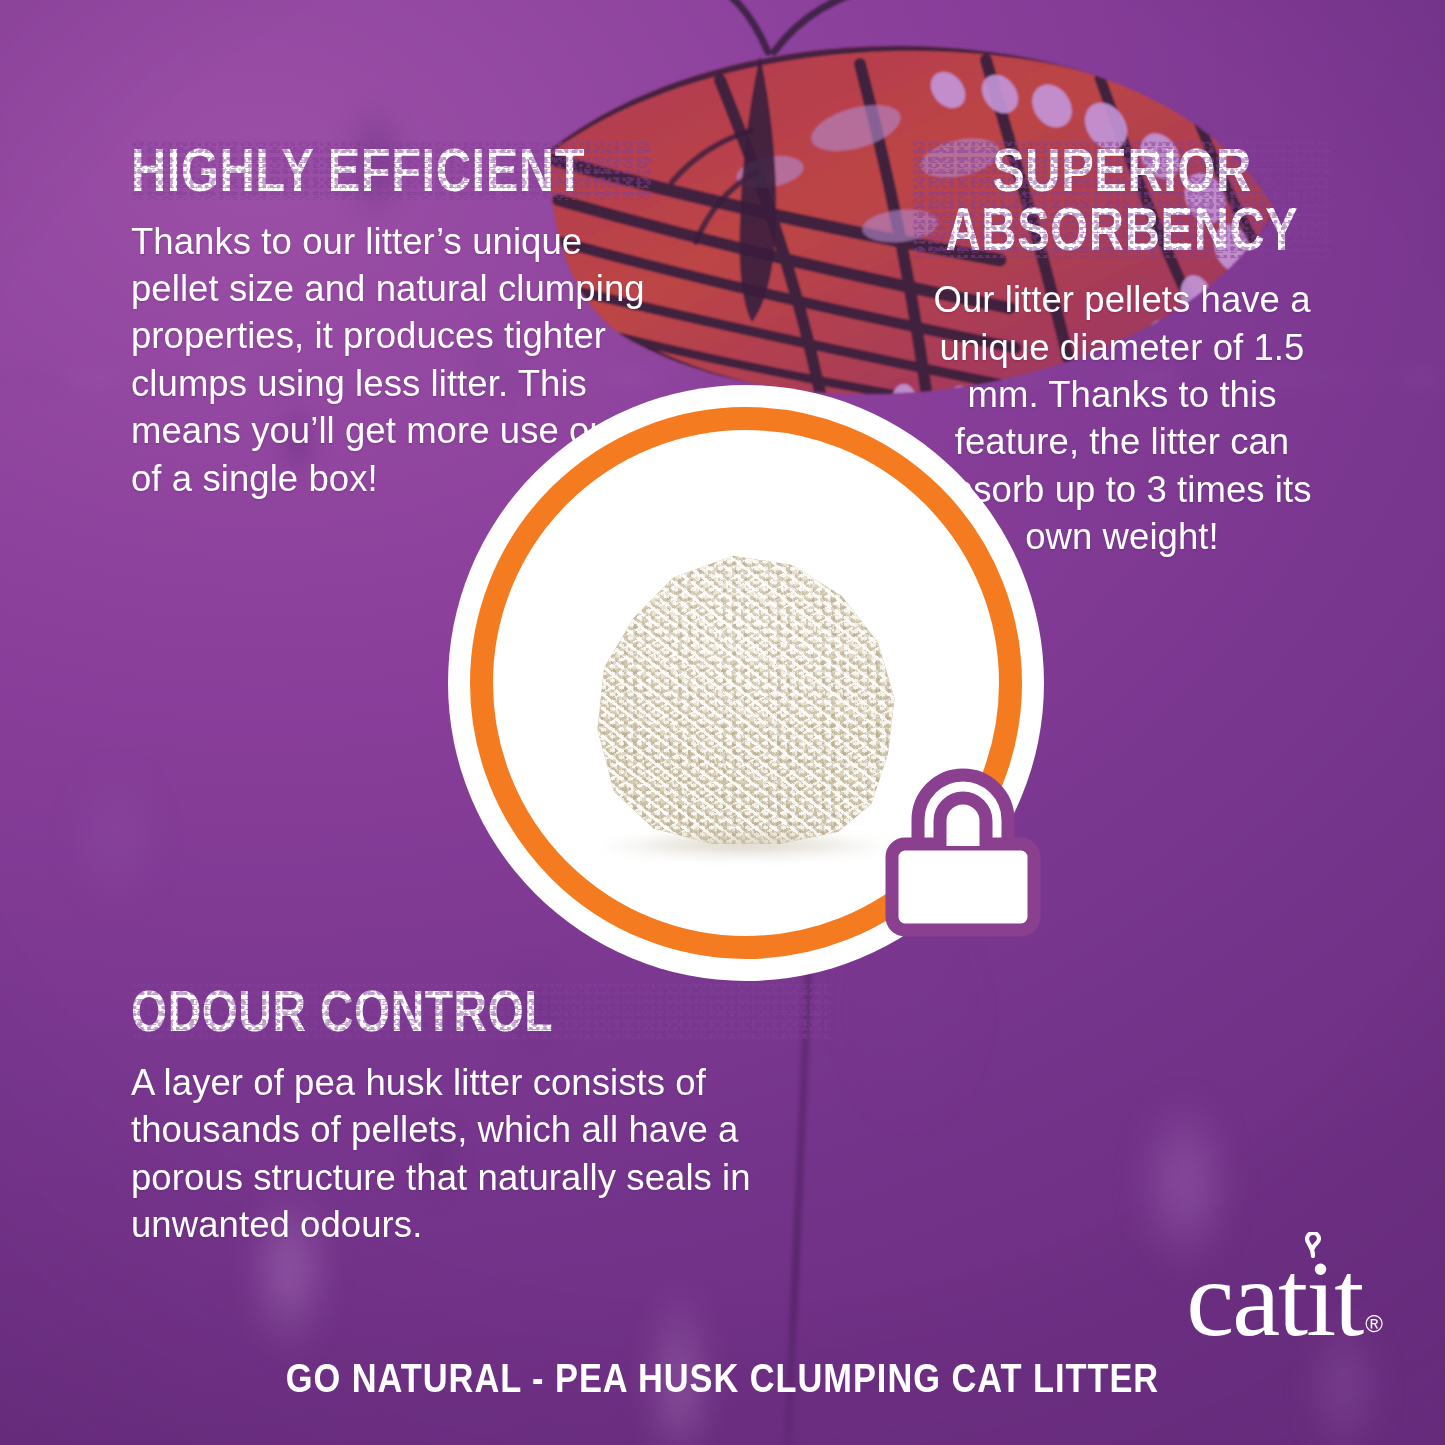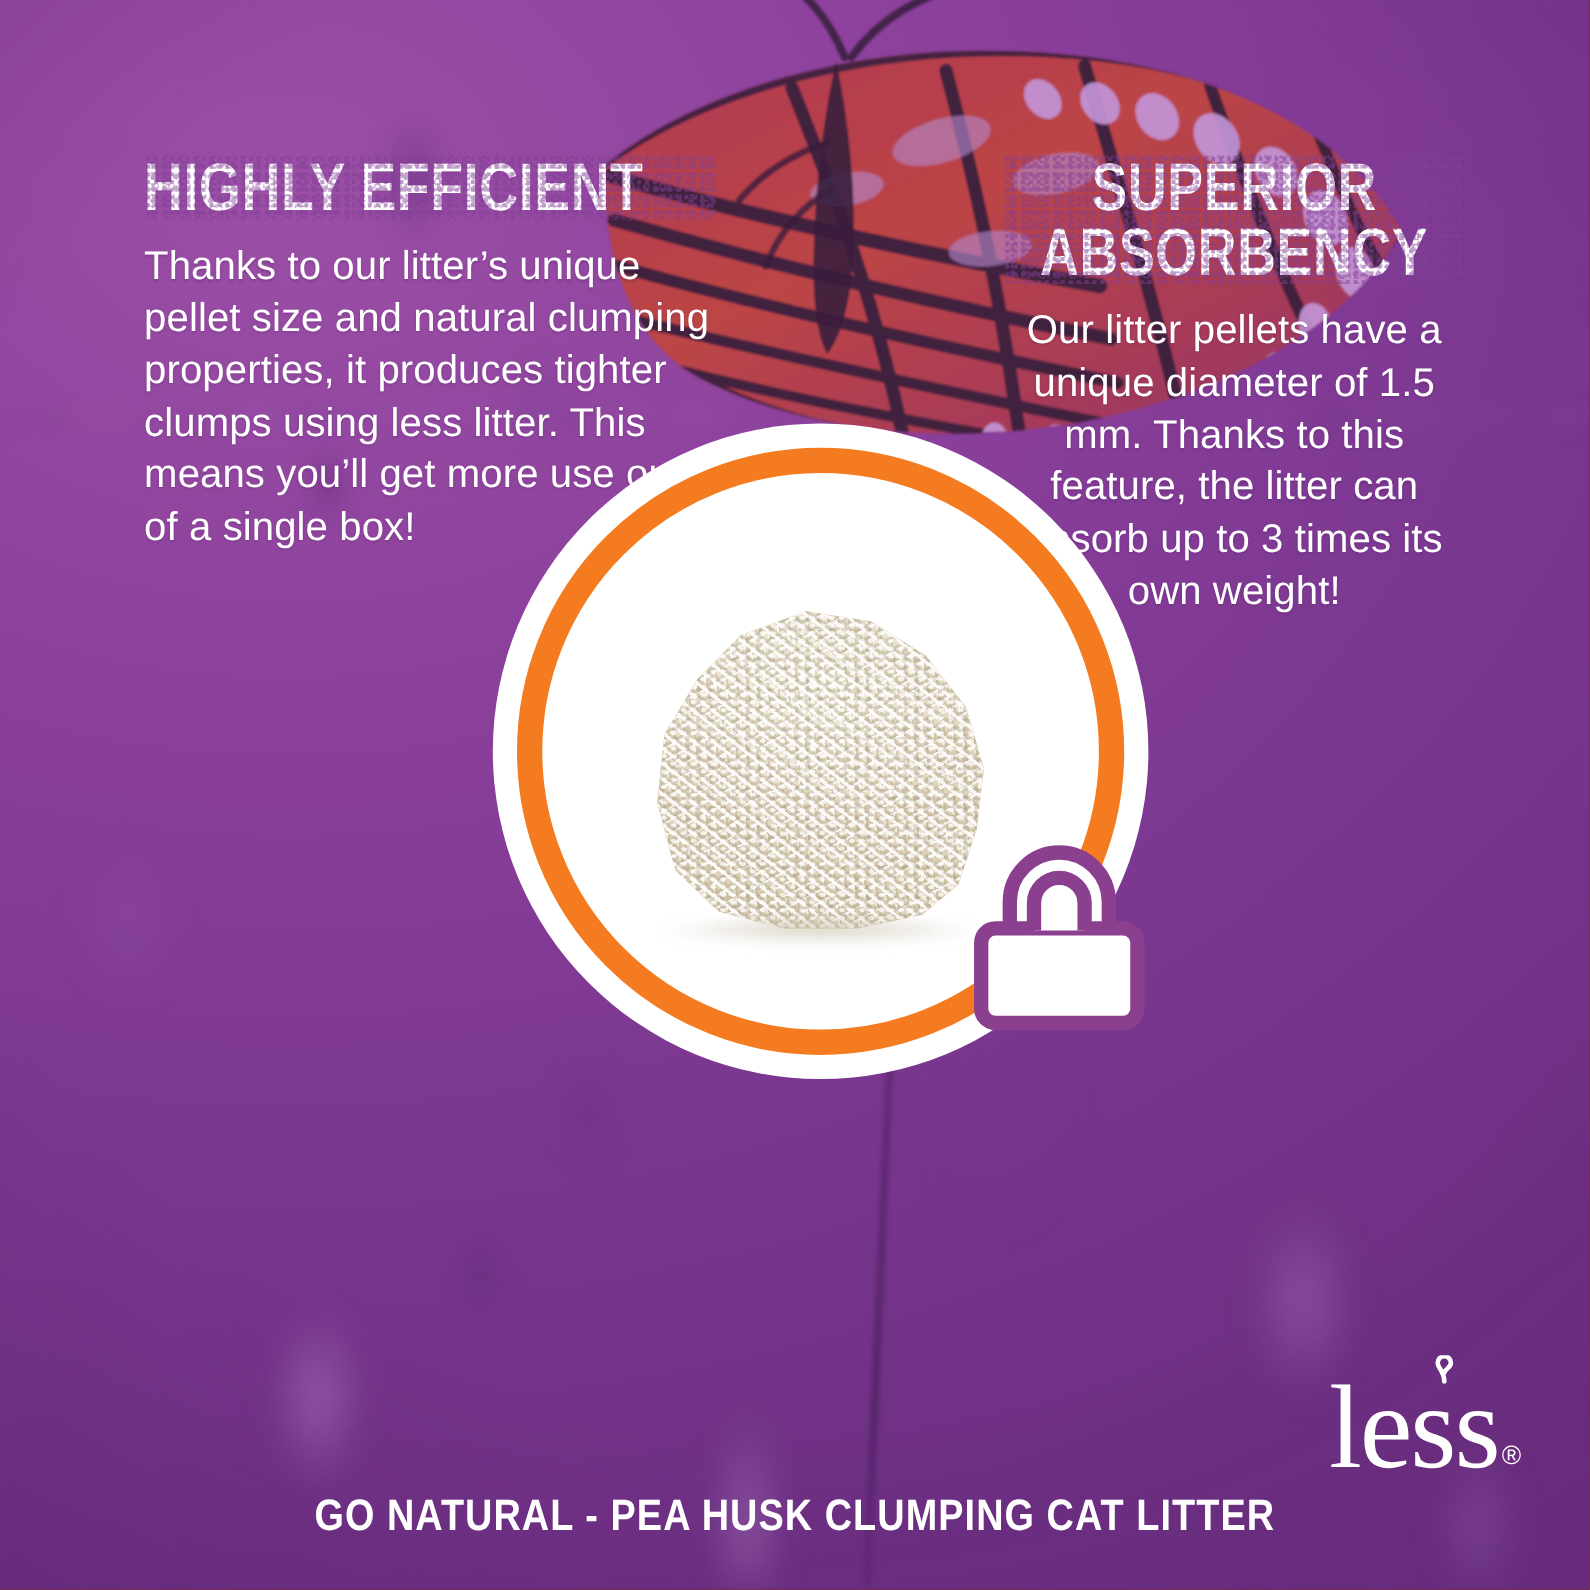--- a/index.html
+++ b/index.html
@@ -4,21 +4,21 @@
 <title>Catit Go Natural Pea Husk Clumping Cat Litter</title>
 <style>
   * { margin:0; padding:0; box-sizing:border-box; }
   html,body { background:#1b1b1b; }
 
   .poster{
     position:relative;
     width:1445px; height:1445px;
     overflow:hidden;
     font-family:"Liberation Sans", sans-serif;
-    background:#ec4899;
+    background:#14532d;
     -webkit-font-smoothing:antialiased;
   }
 
   
   .bg{ position:absolute; inset:0; overflow:hidden; }
 
   .bg-base{
     position:absolute; inset:0;
     background:
       radial-gradient(120% 90% at 18% 12%, #9b4fa6 0%, #8a3f9b 38%, #7a3790 68%, #6d2f83 100%);
@@ -350,20 +350,24 @@
   <div class="col" id="col-efficient">
     <div class="heading">HIGHLY EFFICIENT<span class="grunge"></span></div>
     <div class="body-text">Thanks to our litter’s unique pellet size and natural clumping properties, it produces tighter clumps using less litter. This means you’ll get more use out of a single box!</div>
   </div>
 
   <div class="col" id="col-absorbency">
     <div class="heading right">SUPERIOR ABSORBENCY<span class="grunge"></span></div>
     <div class="body-text">Our litter pellets have a unique diameter of 1.5 mm. Thanks to this feature, the litter can absorb up to 3 times its own weight!</div>
   </div>
 
+  <div class="col" id="col-odour">
+    <div class="heading">ODOUR CONTROL<span class="grunge"></span></div>
+    <div class="body-text">A layer of pea husk litter consists of thousands of pellets, which all have a porous structure that naturally seals in unwanted odours.</div>
+  </div>
 
   <div class="product-circle">
     <div class="ring-orange"></div>
     <div class="inner-disc">
       <div class="pile">
         <div class="pile-mass">
           <div class="pile-grain"></div>
           <div class="pile-grain2"></div>
         </div>
         <div class="pile-shadow"></div>
@@ -376,21 +380,21 @@
     <svg viewBox="0 0 170 176" xmlns="http://www.w3.org/2000/svg" aria-hidden="true">
       <g fill="#ffffff" stroke="#8B3F8F" stroke-width="13" stroke-linejoin="round">
         <path d="M40,82 L40,56 A45,45 0 0 1 130,56 L130,82" fill="#ffffff" stroke-linecap="round"></path>
         <rect x="14" y="80" width="142" height="86" rx="13" ry="13"></rect>
       </g>
       <path d="M62,82 L62,57 A23,23 0 0 1 108,57 L108,82" fill="#ffffff" stroke="#8B3F8F" stroke-width="13" stroke-linejoin="round"></path>
     </svg>
   </div>
 
   <div class="logo-wrap">
-    <span class="logo-wordmark">less</span>
+    <span class="logo-wordmark">catit</span>
       <span class="logo-reg">®</span>
     <svg class="logo-swash" viewBox="0 0 26 26" aria-hidden="true">
       <path d="M13,24 C13,14 7,12 7,7 A6,6 0 0 1 19,7 C19,11 14,12 13,16" fill="none" stroke="#ffffff" stroke-width="4.2" stroke-linecap="round"></path>
     </svg>
   </div>
 
   <div class="tagline">GO NATURAL - PEA HUSK CLUMPING CAT LITTER</div>
 
 </div>
 

